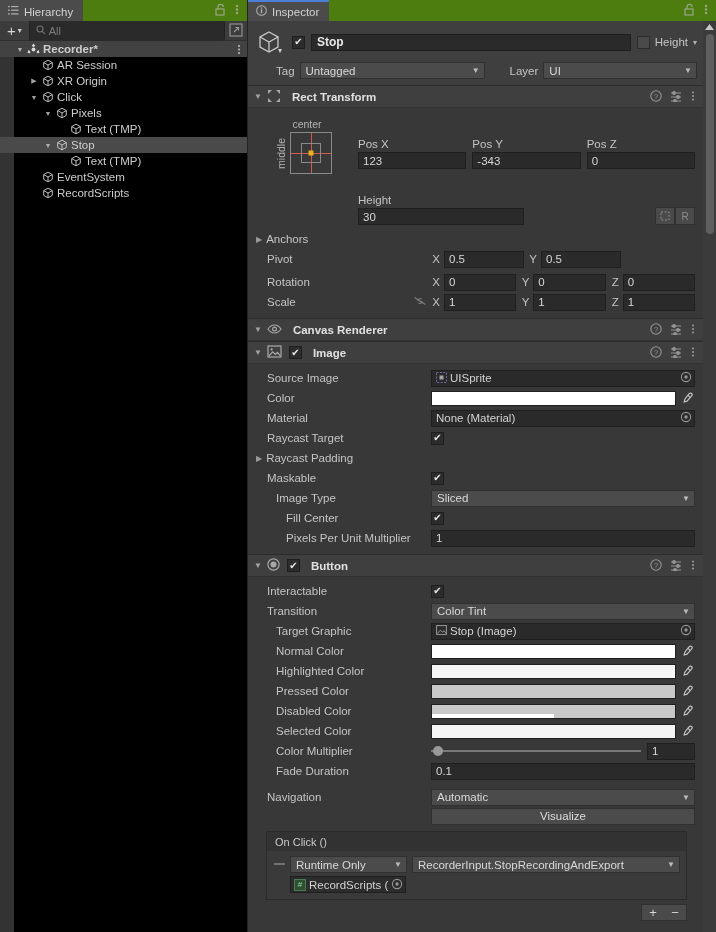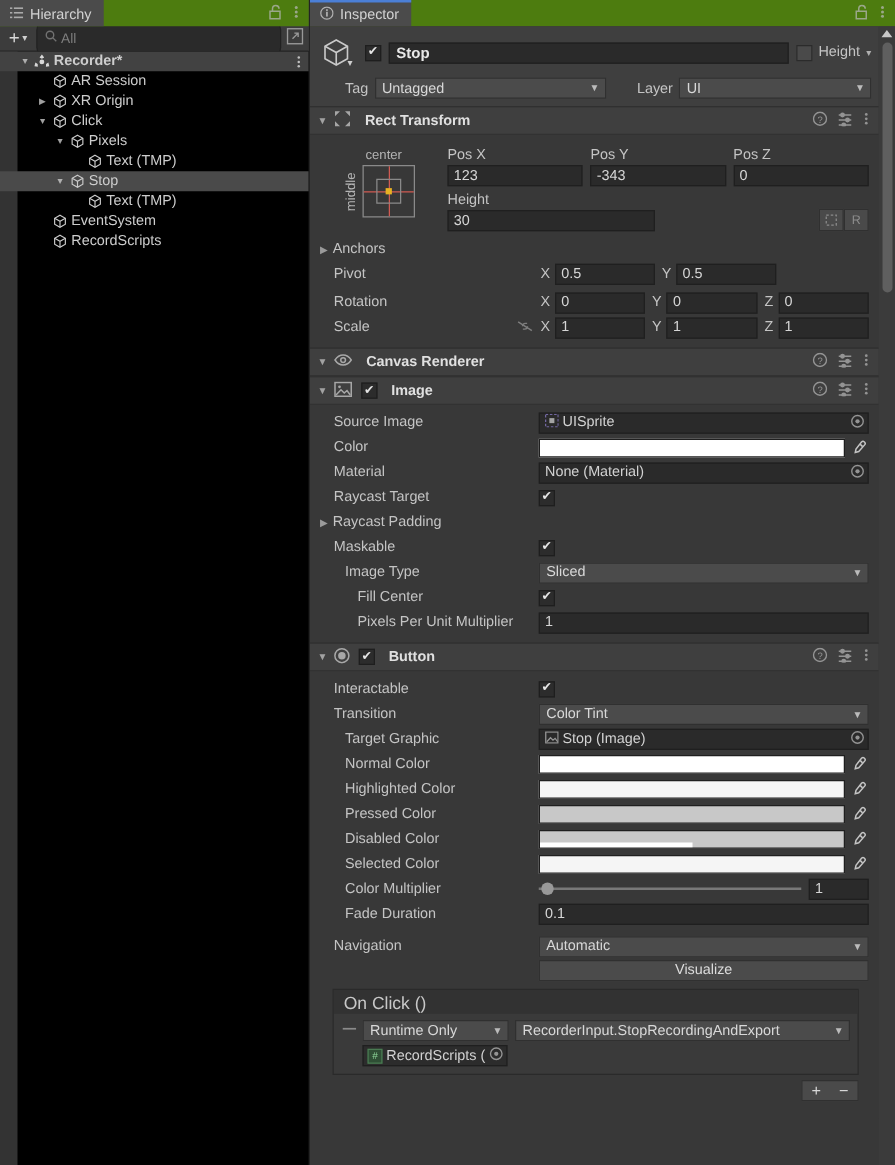--- a/index.html
+++ b/index.html
@@ -122,42 +122,42 @@
   .aw-top { font-size: 10.5px; color: #b4b4b4; margin-bottom: 2px; margin-left: 8px; }
   .aw-row { display: flex; align-items: center; }
   .aw-side { writing-mode: vertical-rl; transform: rotate(180deg); font-size: 10.5px; color: #b4b4b4; margin-right: 3px; }
   .aw-sq { width: 42px; height: 42px; border: 1px solid #8a8a8a; position: relative; }
   .aw-sq .hl { position: absolute; left: 0; right: 0; top: 50%; height: 1px; background: #d05a52; }
   .aw-sq .vl { position: absolute; top: 0; bottom: 0; left: 50%; width: 1px; background: #d05a52; }
   .aw-sq .insq { position: absolute; left: 25%; top: 25%; width: 50%; height: 50%; border: 1px solid #8a8a8a; }
   .aw-sq .dot { position: absolute; left: 50%; top: 50%; width: 5px; height: 5px; background: #e8b123; transform: translate(-50%,-50%); }
   .rt-fields { flex: 1; }
   .rt-3col { display: flex; gap: 6px; }
-  .rt-col { flex: 1; }
+  .rt-col { flex: 1; margin-top: 20px; }
   .rt-col .cl { font-size: 11.5px; color: #c4c4c4; height: 16px; display: flex; align-items: center; }
   .btn-sq {
     width: 20px; height: 18px; background: #4a4a4a; border: 1px solid #303030;
     display: flex; align-items: center; justify-content: center; color: #8c8c8c; font-size: 10px;
   }
   .axis { color: #c4c4c4; font-size: 11.5px; width: 9px; text-align: right; }
 
   .slider-wrap { flex: 1; display: flex; align-items: center; gap: 6px; }
   .slider { flex: 1; position: relative; height: 14px; display: flex; align-items: center; }
   .slider .track { height: 2px; background: #787878; width: 100%; }
   .slider .knob { position: absolute; left: 2px; width: 10px; height: 10px; border-radius: 50%; background: #999999; }
 
   .bigbtn {
     height: 17px; background: #4b4b4b; border: 1px solid #303030; color: #dcdcdc;
     display: flex; align-items: center; justify-content: center; font-size: 11.5px;
   }
 
   
   .onclick-wrap { padding: 6px 8px 8px 18px; }
   .onclick { border: 1px solid #2a2a2a; background: #3a3a3a; }
-  .oc-head { height: 19px; background: #323232; display: flex; align-items: center; padding: 0 8px; color: #c8c8c8; font-size: 14px; }
+  .oc-head { height: 19px; background: #323232; display: flex; align-items: center; padding: 0 8px; color: #c8c8c8; font-size: 11px; }
   .oc-body { padding: 5px 6px 6px 6px; }
   .oc-row { display: flex; align-items: flex-start; gap: 5px; }
   .oc-handle { width: 12px; color: #8a8a8a; text-align: center; }
   .oc-row2 { display: flex; align-items: center; gap: 5px; margin-top: 3px; padding-left: 17px; }
   .oc-footer { display: flex; justify-content: flex-end; padding: 4px 0 0 0; }
   .pm {
     height: 17px; background: #4a4a4a; border: 1px solid #303030; display: flex;
     align-items: center; color: #d8d8d8; font-size: 13px;
   }
   .pm span { width: 22px; text-align: center; line-height: 15px; }

